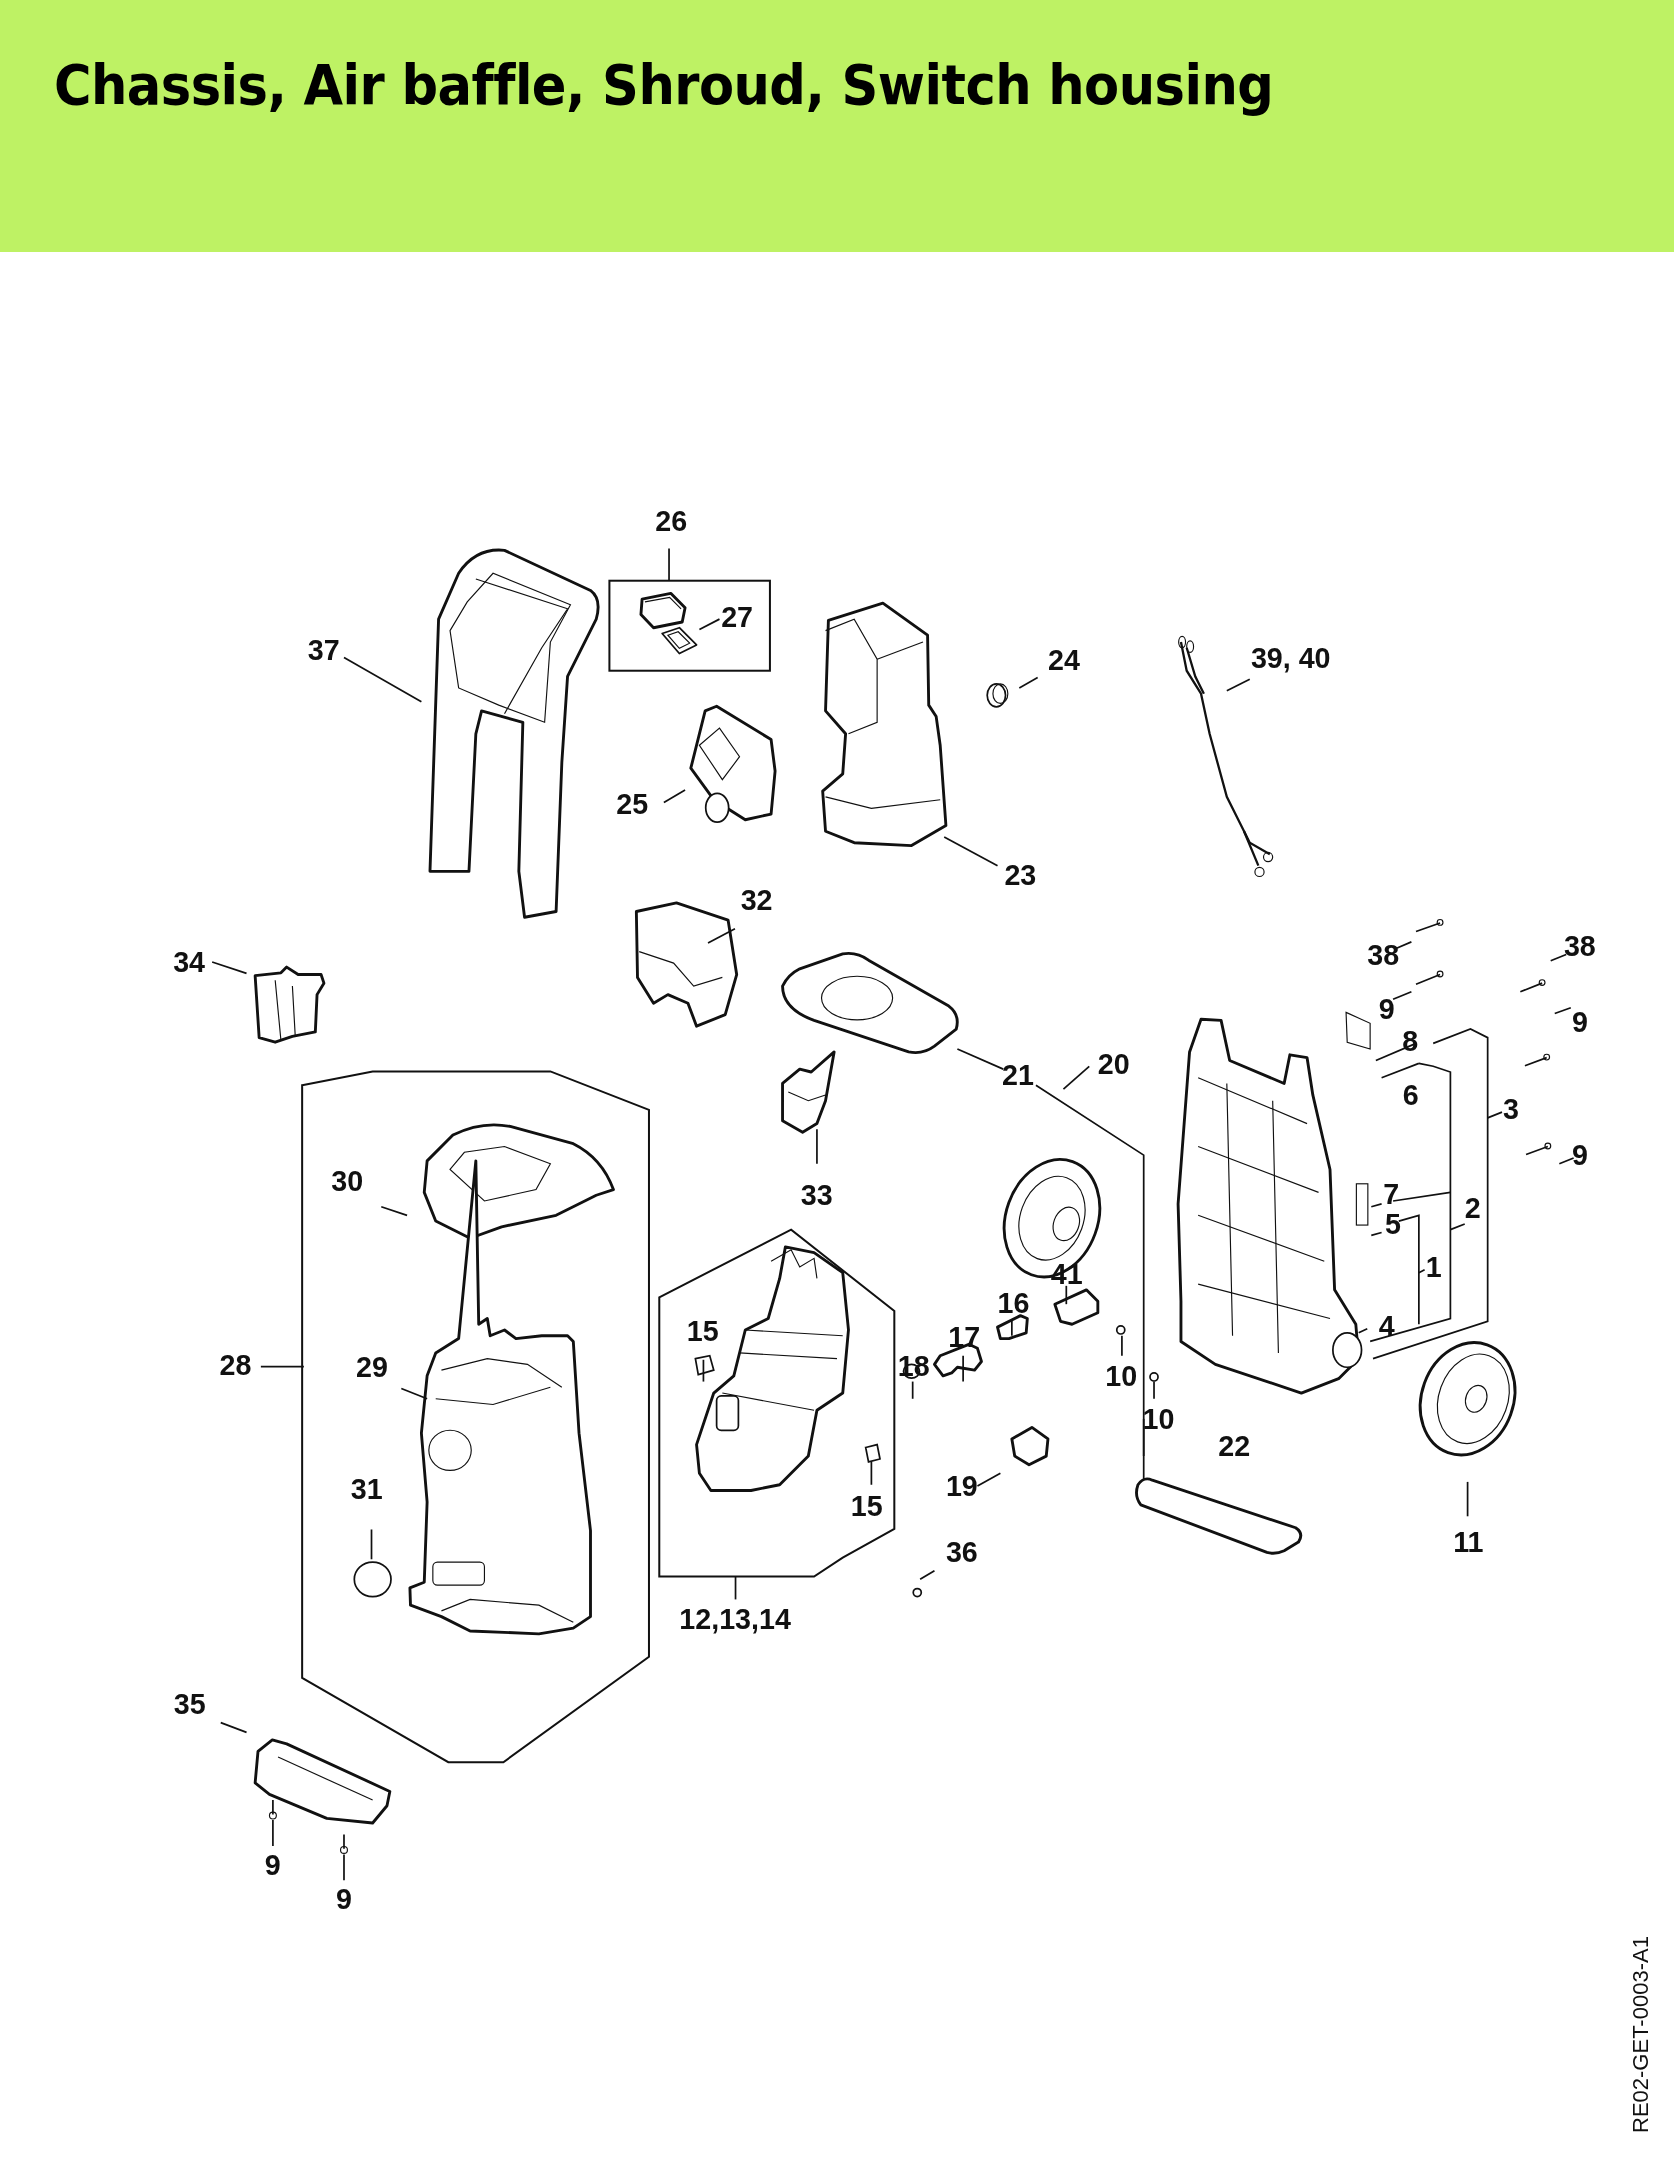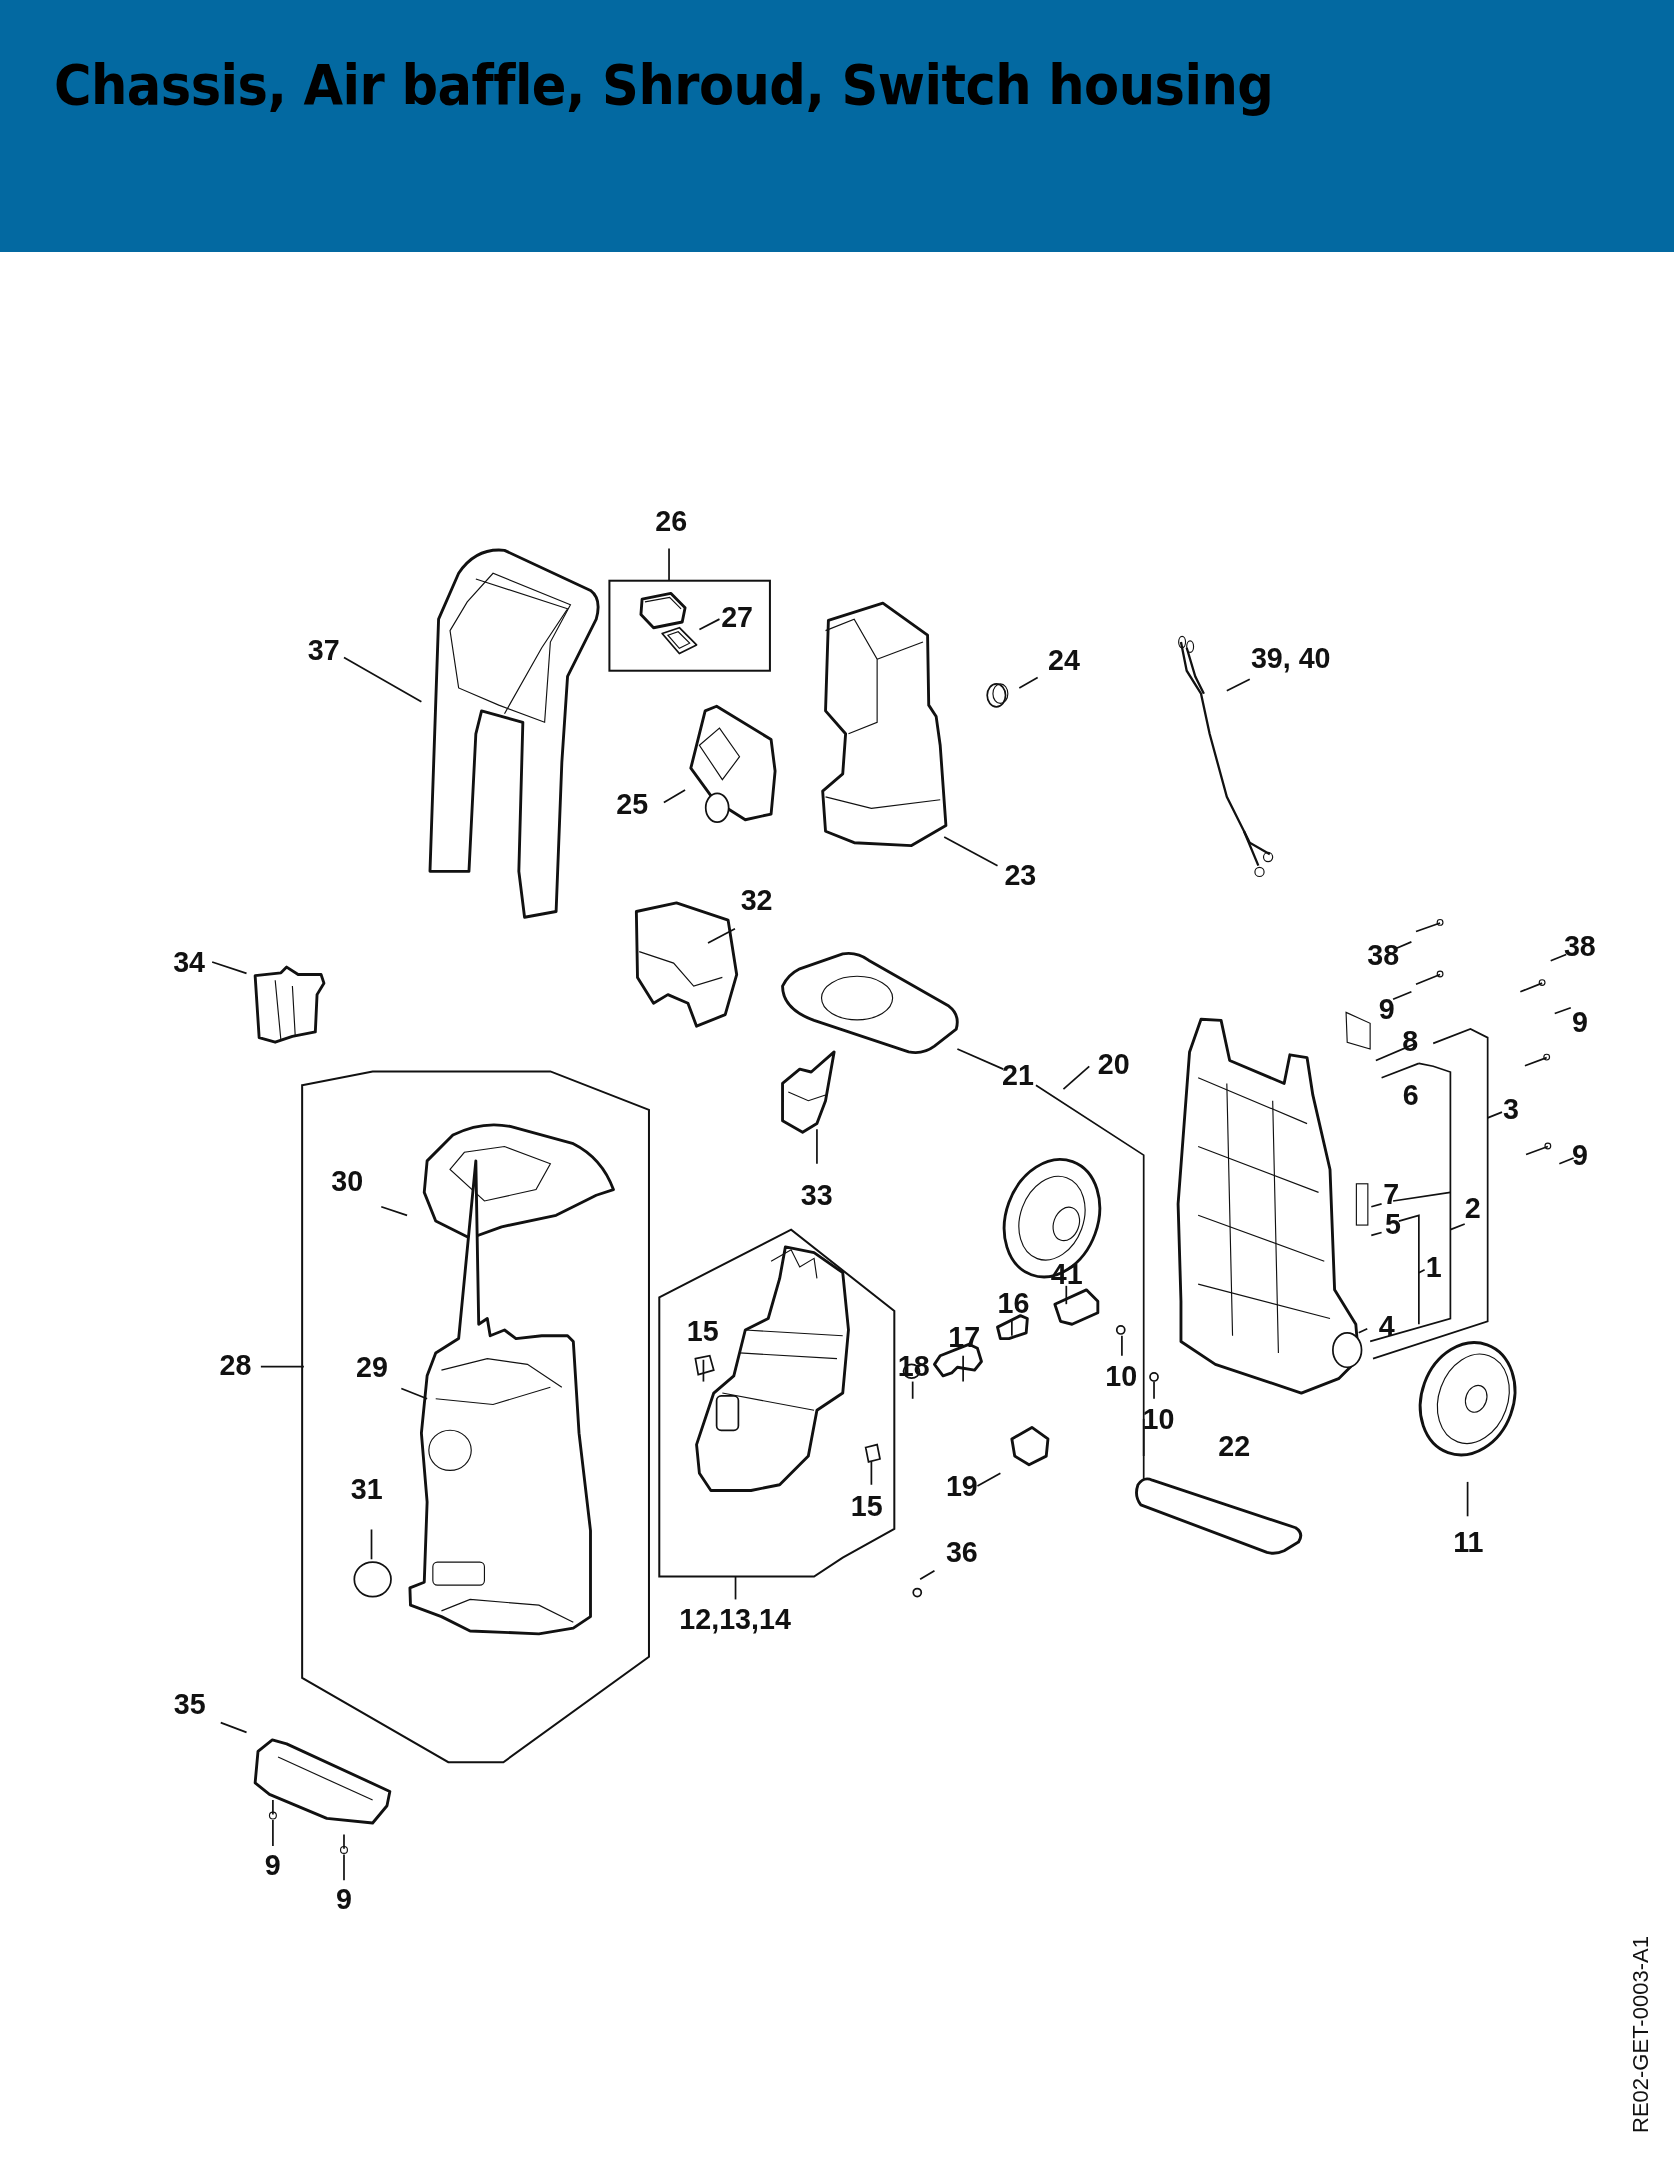--- a/index.html
+++ b/index.html
@@ -1,18 +1,18 @@
 <!DOCTYPE html>
 <html style="font-size:9.2px"><head>
 <meta charset="utf-8">
 <style>
   html, body { margin:0; padding:0; background:#ffffff; }
   body { width:1674px; height:2183px; position:relative; overflow:hidden;
          font-family:"Liberation Sans", sans-serif; }
-  .header { position:absolute; left:0; top:0; width:1674px; height:252px; background:#0369a1; }
+  .header { position:absolute; left:0; top:0; width:1674px; height:252px; background:#bef264; }
   .title { position:absolute; left:54px; top:53px; margin:0;
            font-family:"DejaVu Sans", sans-serif; font-weight:bold;
            font-size:55px; letter-spacing:-0.6px; color:#000; transform:scaleX(0.93); transform-origin:left center; }
   svg#diagram { position:absolute; left:0; top:0; width:1674px; height:2183px; }
   .lbl { font-family:"Liberation Sans", sans-serif; font-weight:bold; font-size:50px; fill:#111; }
   .ldr { stroke:#111; stroke-width:3; fill:none; }
   .part { stroke:#111; stroke-width:5; fill:#fff; stroke-linejoin:round; }
   .detail { stroke:#111; stroke-width:2; fill:none; }
   .grp { stroke:#111; stroke-width:3.5; fill:none; }
   .docid { position:absolute; left:1628px; top:2133px; transform:rotate(-90deg); transform-origin:left top;

